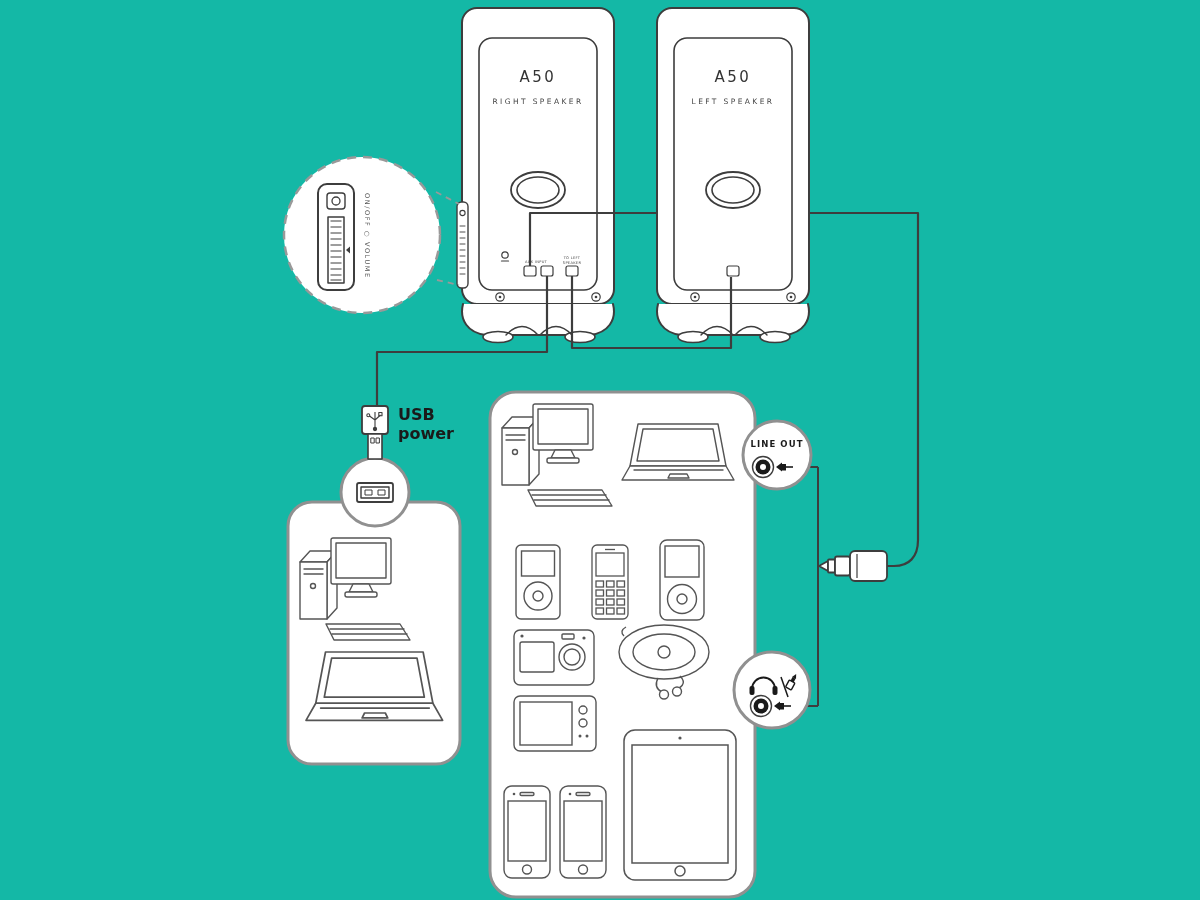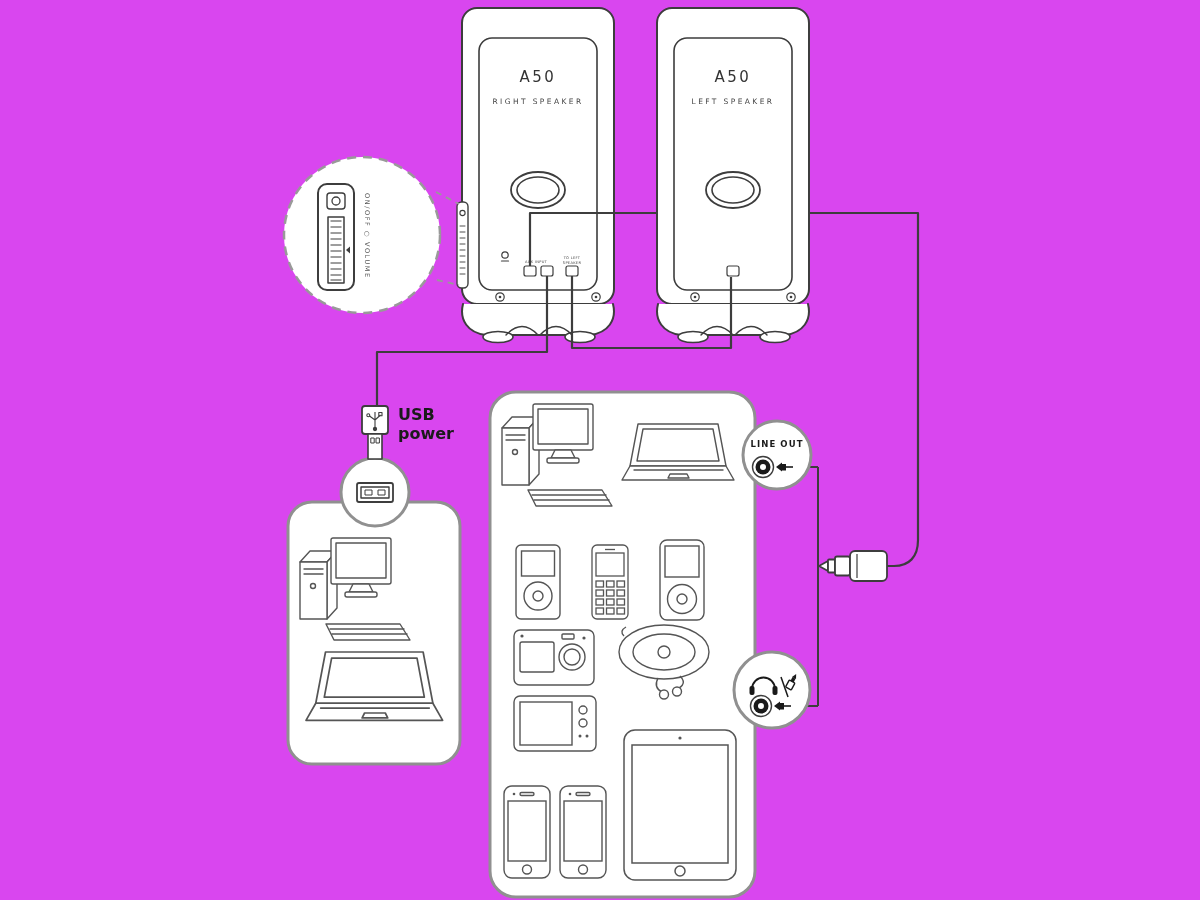--- a/index.html
+++ b/index.html
@@ -1,16 +1,16 @@
 <!DOCTYPE html>
 <html><head>
 <meta charset="utf-8">
 <style>
   html,body{margin:0;padding:0;background:#ffffff;}
-  .stage{width:1200px;height:900px;position:relative;font-family:"DejaVu Sans",sans-serif;background:#d946ef;overflow:hidden;text-align:right;}
+  .stage{width:1200px;height:900px;position:relative;font-family:"DejaVu Sans",sans-serif;background:#14b8a6;overflow:hidden;text-align:right;}
   svg{display:block;}
   text{font-family:"DejaVu Sans",sans-serif;}
   .model{font-size:15px;letter-spacing:2.5px;fill:#333;}
   .spkname{font-size:7.5px;letter-spacing:2.4px;fill:#444;text-transform:uppercase;}
   .tiny{font-size:3.6px;letter-spacing:0.3px;fill:#444;}
   .usbp{font-size:16px;font-weight:bold;fill:#1a1a1a;}
   .lout{font-size:8.5px;font-weight:bold;letter-spacing:1.1px;fill:#1a1a1a;}
   .rot{font-size:6.5px;letter-spacing:1.6px;fill:#555;}
 </style>
 </head>

